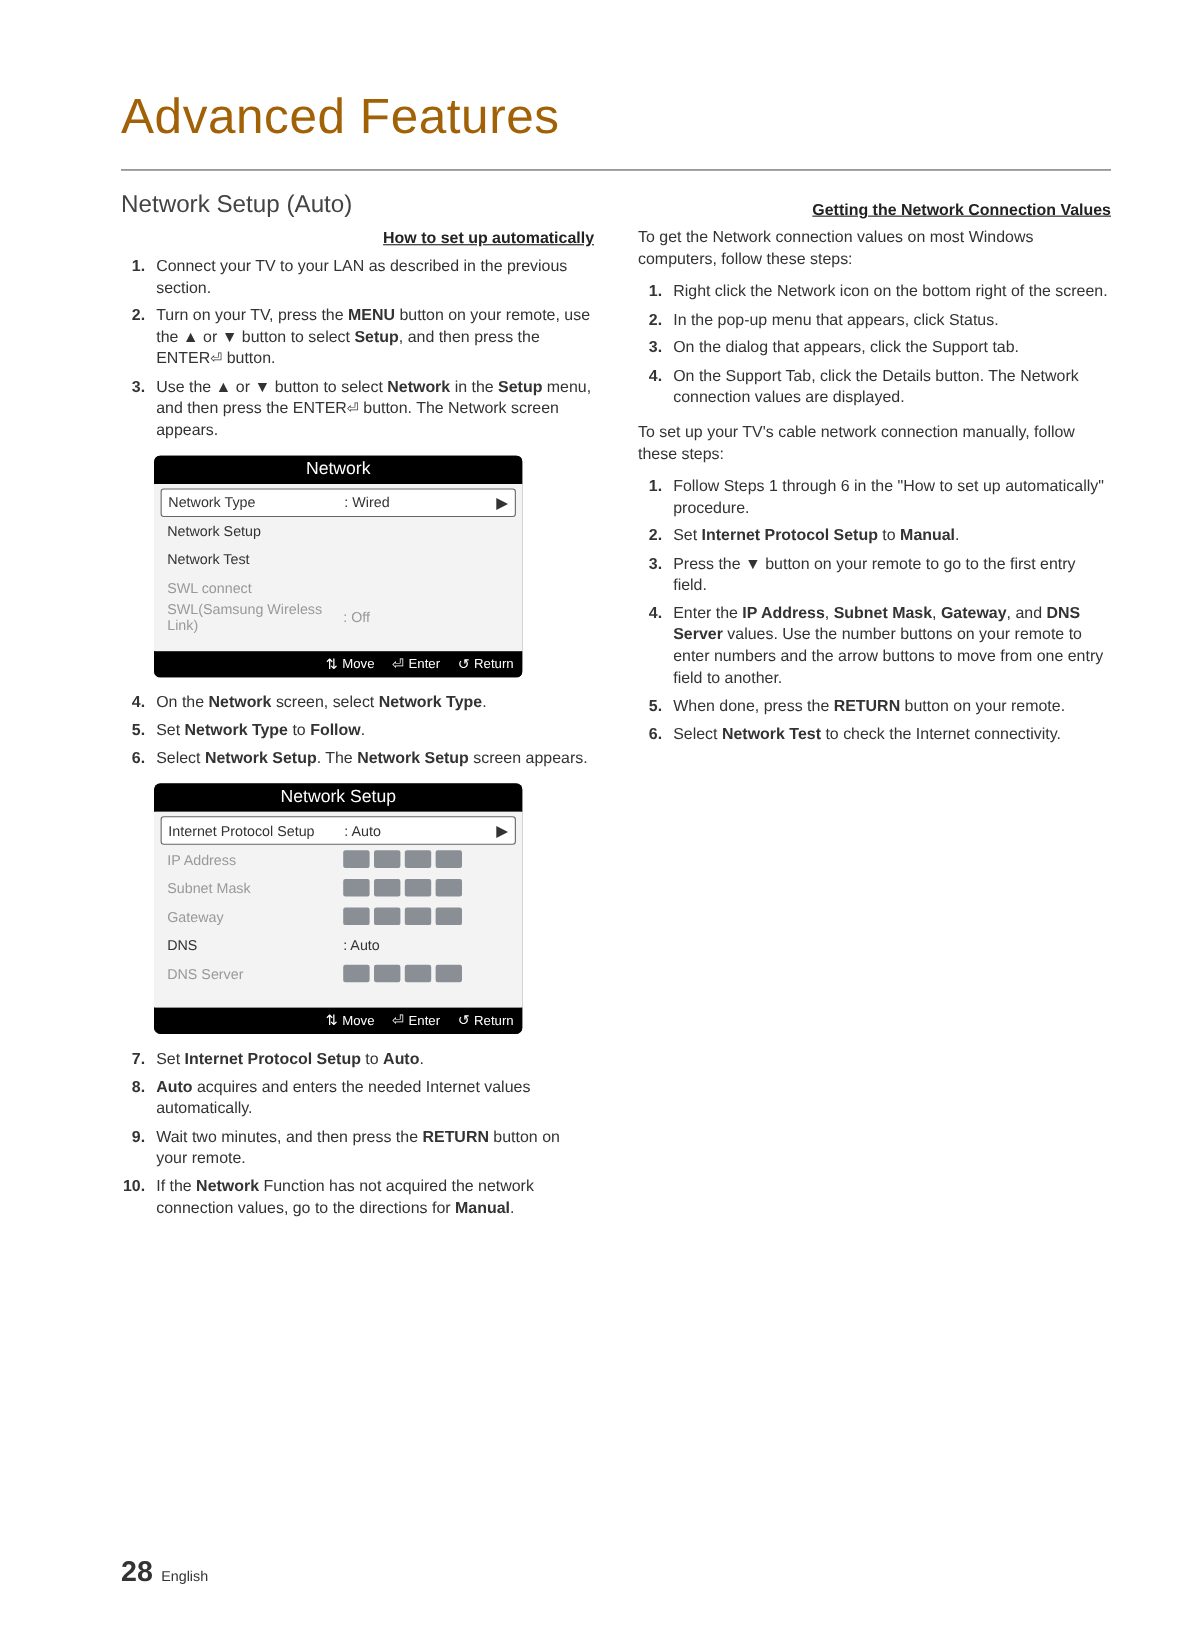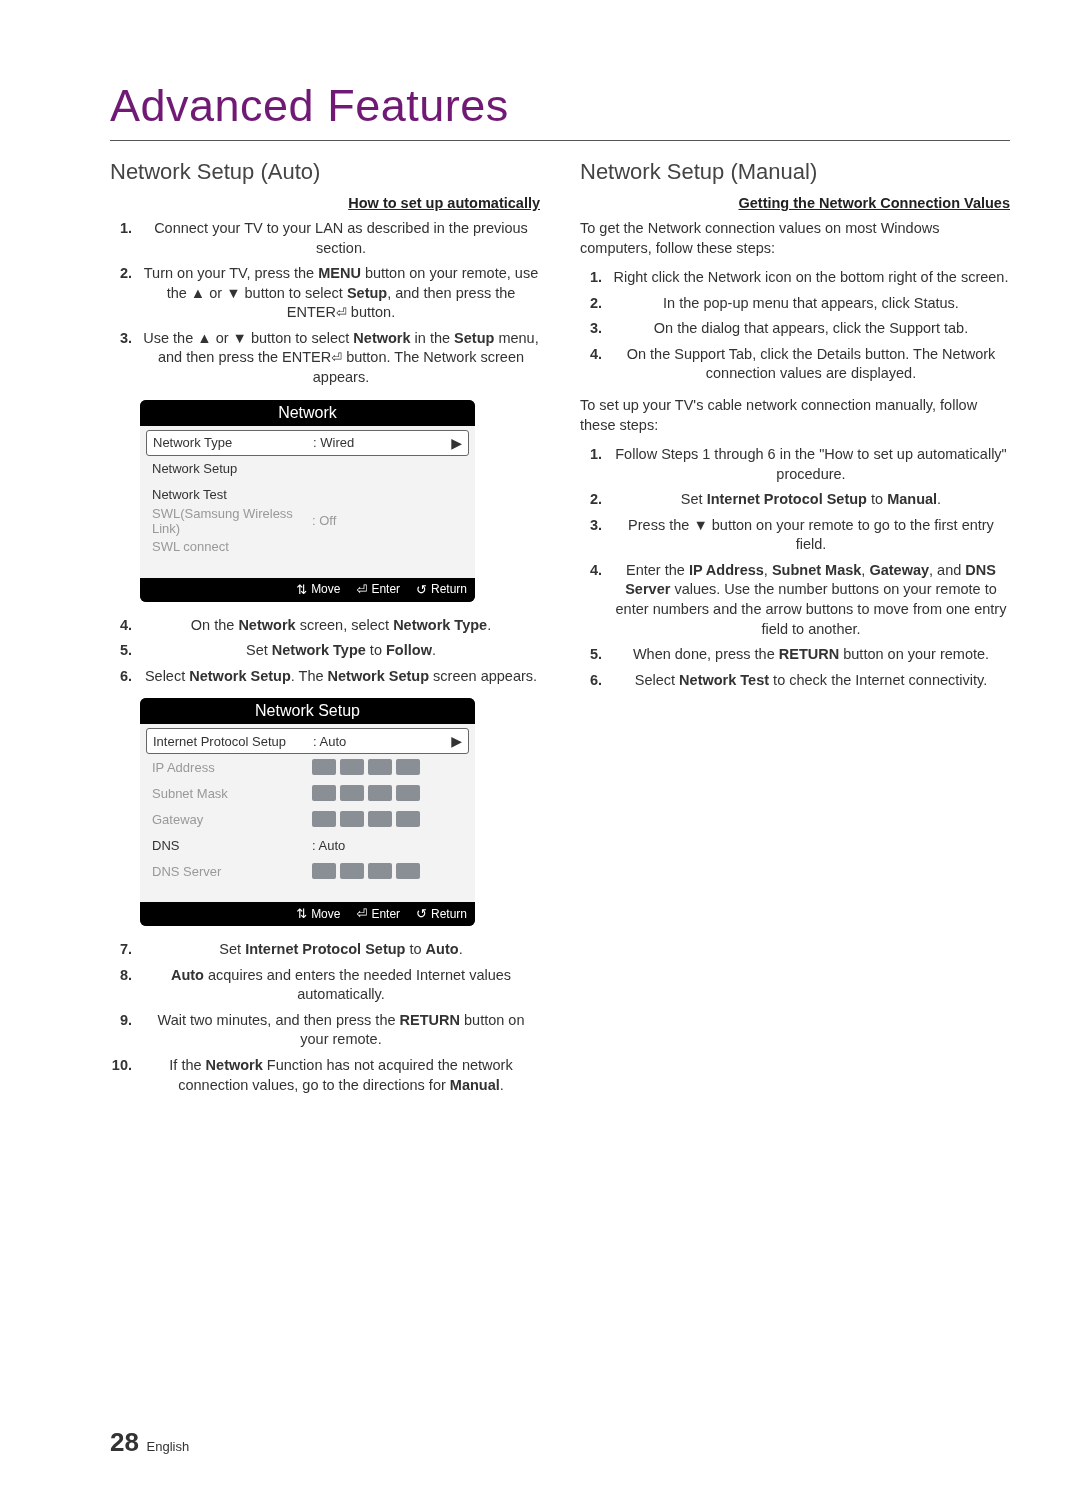--- a/index.html
+++ b/index.html
@@ -12,22 +12,22 @@
     color:#222;
     position:relative;
   }
   .page {
     padding: 80px 70px 40px 110px;
   }
   .page-title {
     font-size:45px;
     font-weight:300;
     letter-spacing:0.5px;
-    margin-bottom:8px;
-    color:#701a75;
+    margin-bottom:22px;
+    color:#a16207;
   }
   .hr { border:0; border-top:1.5px solid #555; margin:0 0 18px 0; }
   .cols { display:flex; gap:40px; }
   .col { flex:1; min-width:0; }
   h2.section {
     font-size:22px;
     font-weight:400;
     color:#444;
     margin:0 0 10px 0;
   }
@@ -35,21 +35,21 @@
   p { margin:0 0 10px 0; }
   .b { font-weight:700; }
   .sub-u {
     font-size:14.5px;
     font-weight:700;
     text-decoration: underline;
     margin:10px 0 8px 0;
     display:block;
     text-align:right;
   }
-  ol { margin:0 0 12px 0; padding-left:26px;text-align:center; }
+  ol { margin:0 0 12px 0; padding-left:26px; }
   ol > li { padding-left:6px; margin:0 0 6px 0; }
   ol > li::marker { font-weight:700; font-size:14.5px; }
 
   .osd {
     width:335px;
     margin:10px 0 14px 30px;
     border-radius:6px;
     overflow:hidden;
     box-shadow:0 0 0 1px #333 inset;
   }
@@ -91,21 +91,21 @@
     display:flex;
     justify-content:flex-end;
     gap:16px;
   }
   .osd-foot .fitem { display:flex; align-items:center; gap:4px; }
   .gl { font-size:13px; }
 
   .footer {
     position:absolute;
     left:110px;
-    bottom:36px;
+    bottom:50px;
     font-size:13px;
     color:#333;
   }
   .footer .pn { font-size:26px; font-weight:700; margin-right:4px; }
 </style>
 </head>
 <body>
 
 <div class="page">
   <div class="page-title">Advanced Features</div>
@@ -137,26 +137,26 @@
             <span class="osd-val">: Wired</span>
             <span class="osd-caret">▶</span>
           </div>
           <div class="osd-row">
               <span class="osd-label">Network Setup</span>
             </div>
           <div class="osd-row">
               <span class="osd-label">Network Test</span>
             </div>
           <div class="osd-row dim">
+              <span class="osd-label">SWL connect</span>
+            </div>
+          <div class="osd-row dim">
             <span class="osd-label">SWL(Samsung Wireless Link)</span>
             <span class="osd-val">: Off</span>
           </div>
-          <div class="osd-row dim">
-              <span class="osd-label">SWL connect</span>
-            </div>
         </div>
         <div class="osd-foot">
           <span class="fitem">
               <span class="gl">⇅</span>
               <span>Move</span>
             </span>
           <span class="fitem">
               <span class="gl">⏎</span>
               <span>Enter</span>
             </span>
@@ -254,21 +254,20 @@
         <li>
           <span>Wait two minutes, and then press the </span><span class="b">RETURN</span><span> button on your remote.</span>
         </li>
         <li>
           <span>If the </span><span class="b">Network</span><span> Function has not acquired the network connection values, go to the directions for </span><span class="b">Manual</span><span>.</span>
         </li>
       </ol>
     </div>
 
     <div class="col">
-      <h2 class="section">Network Setup (Manual)</h2>
 
 
       <span class="sub-u">Getting the Network Connection Values</span>
       <p>To get the Network connection values on most Windows computers, follow these steps:</p>
 
       <ol>
         <li>Right click the Network icon on the bottom right of the screen.</li>
         <li>In the pop-up menu that appears, click Status.</li>
         <li>On the dialog that appears, click the Support tab.</li>
         <li>On the Support Tab, click the Details button. The Network connection values are displayed.</li>

